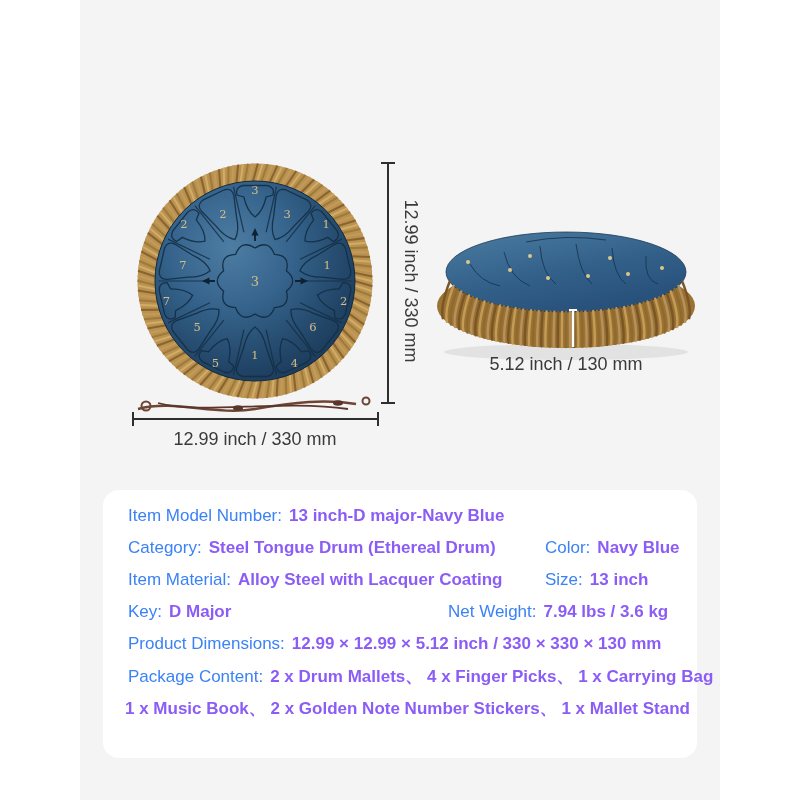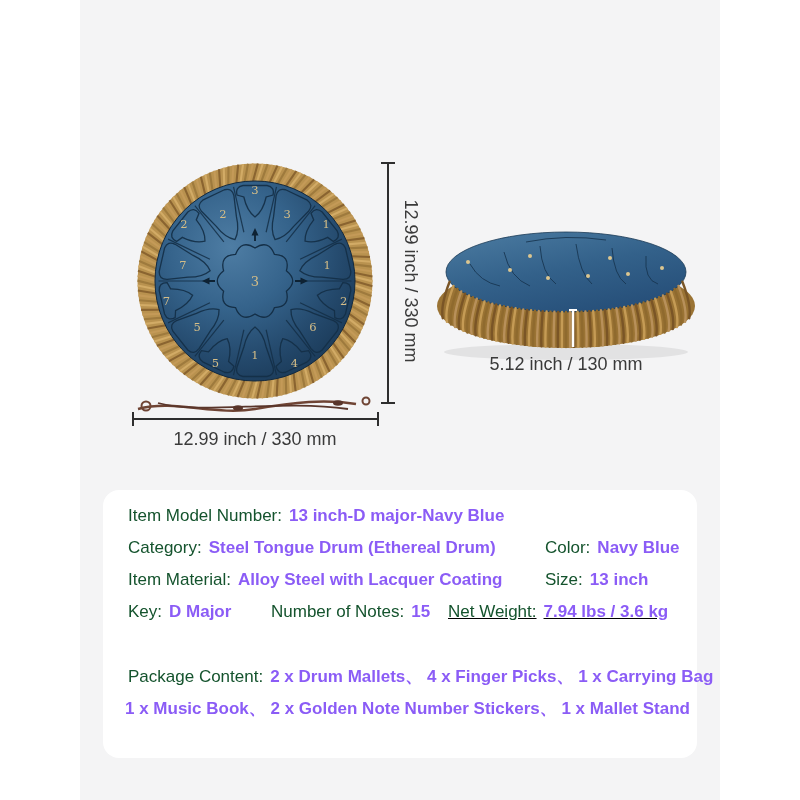--- a/index.html
+++ b/index.html
@@ -5,21 +5,21 @@
   html,body{margin:0;padding:0;}
   body{width:800px;height:800px;background:#ffffff;font-family:"Liberation Sans",sans-serif;position:relative;overflow:hidden;}
   .gray-panel{position:absolute;left:80px;top:0;width:640px;height:800px;background:#f4f4f5;}
   .figure-area{position:absolute;left:0;top:0;width:640px;height:470px;}
   svg{display:block;}
   .dim-text{font-family:"Liberation Sans",sans-serif;font-size:18px;fill:#3a3a3a;}
   .note-num{font-family:"DejaVu Serif",serif;fill:#d4bd87;}
   .spec-card{position:absolute;left:23px;top:490px;width:594px;height:268px;background:#ffffff;border-radius:16px;}
   .spec-row{position:absolute;height:22px;line-height:22px;font-size:17px;white-space:nowrap;}
   .spec-pair{position:absolute;top:0;white-space:nowrap;}
-  .lbl{color:#14532d;margin-right:7px;}
+  .lbl{color:#3b82f6;margin-right:7px;}
   .val{color:#8b5cf6;font-weight:700;}
 </style>
 </head>
 <body>
 
 <div class="gray-panel">
   <div class="figure-area">
     <svg id="svg-top" style="position:absolute;left:20px;top:150px" width="340" height="310" viewBox="0 0 340 310">
         <defs>
           <radialGradient id="discGrad" cx="38%" cy="33%" r="78%">
@@ -350,22 +350,24 @@
       <div class="spec-row" style="top: 47px; left: 0px; right: 0px;">
         <span class="spec-pair" style="left: 442px;"><span class="lbl">Color:</span><span class="val">Navy Blue</span></span>
         <span class="spec-pair" style="left: 25px;"><span class="lbl">Category:</span><span class="val">Steel Tongue Drum (Ethereal Drum)</span></span>
       </div>
       <div class="spec-row" style="top: 79px; left: 0px; right: 0px;">
         <span class="spec-pair" style="left: 25px;"><span class="lbl">Item Material:</span><span class="val">Alloy Steel with Lacquer Coating</span></span>
         <span class="spec-pair" style="left: 442px;"><span class="lbl">Size:</span><span class="val">13 inch</span></span>
       </div>
       <div class="spec-row" style="top: 111px; left: 0px; right: 0px;">
         <span class="spec-pair" style="left: 25px; text-align: right;"><span class="lbl">Key:</span><span class="val">D Major</span></span>
-        <span class="spec-pair" style="left: 168px;"><span class="lbl">Number of Notes:</span><span class="val">15</span></span>
-        <span class="spec-pair" style="left: 345px; text-decoration: underline;"><span class="lbl">Net Weight:</span><span class="val">7.94 lbs / 3.6 kg</span></span>
+        <span class="spec-pair" style="left: 345px;"><span class="lbl">Net Weight:</span><span class="val">7.94 lbs / 3.6 kg</span></span>
+      </div>
+      <div class="spec-row" style="top: 143px; left: 0px; right: 0px;">
+        <span class="spec-pair" style="left: 25px;"><span class="lbl">Product Dimensions:</span><span class="val">12.99 × 12.99 × 5.12 inch / 330 × 330 × 130 mm</span></span>
       </div>
       <div class="spec-row" style="top: 176px; left: 0px; right: 0px;">
         <span class="spec-pair" style="left: 25px;"><span class="lbl">Package Content:</span><span class="val">2 x Drum Mallets、 4 x Finger Picks、 1 x Carrying Bag</span></span>
       </div>
       <div class="spec-row" style="top: 208px; left: 0px; right: 0px;">
         <span class="spec-pair" style="left: 22px;"><span class="val">1 x Music Book、 2 x Golden Note Number Stickers、 1 x Mallet Stand</span></span>
       </div>
     </div>
 </div>
 

